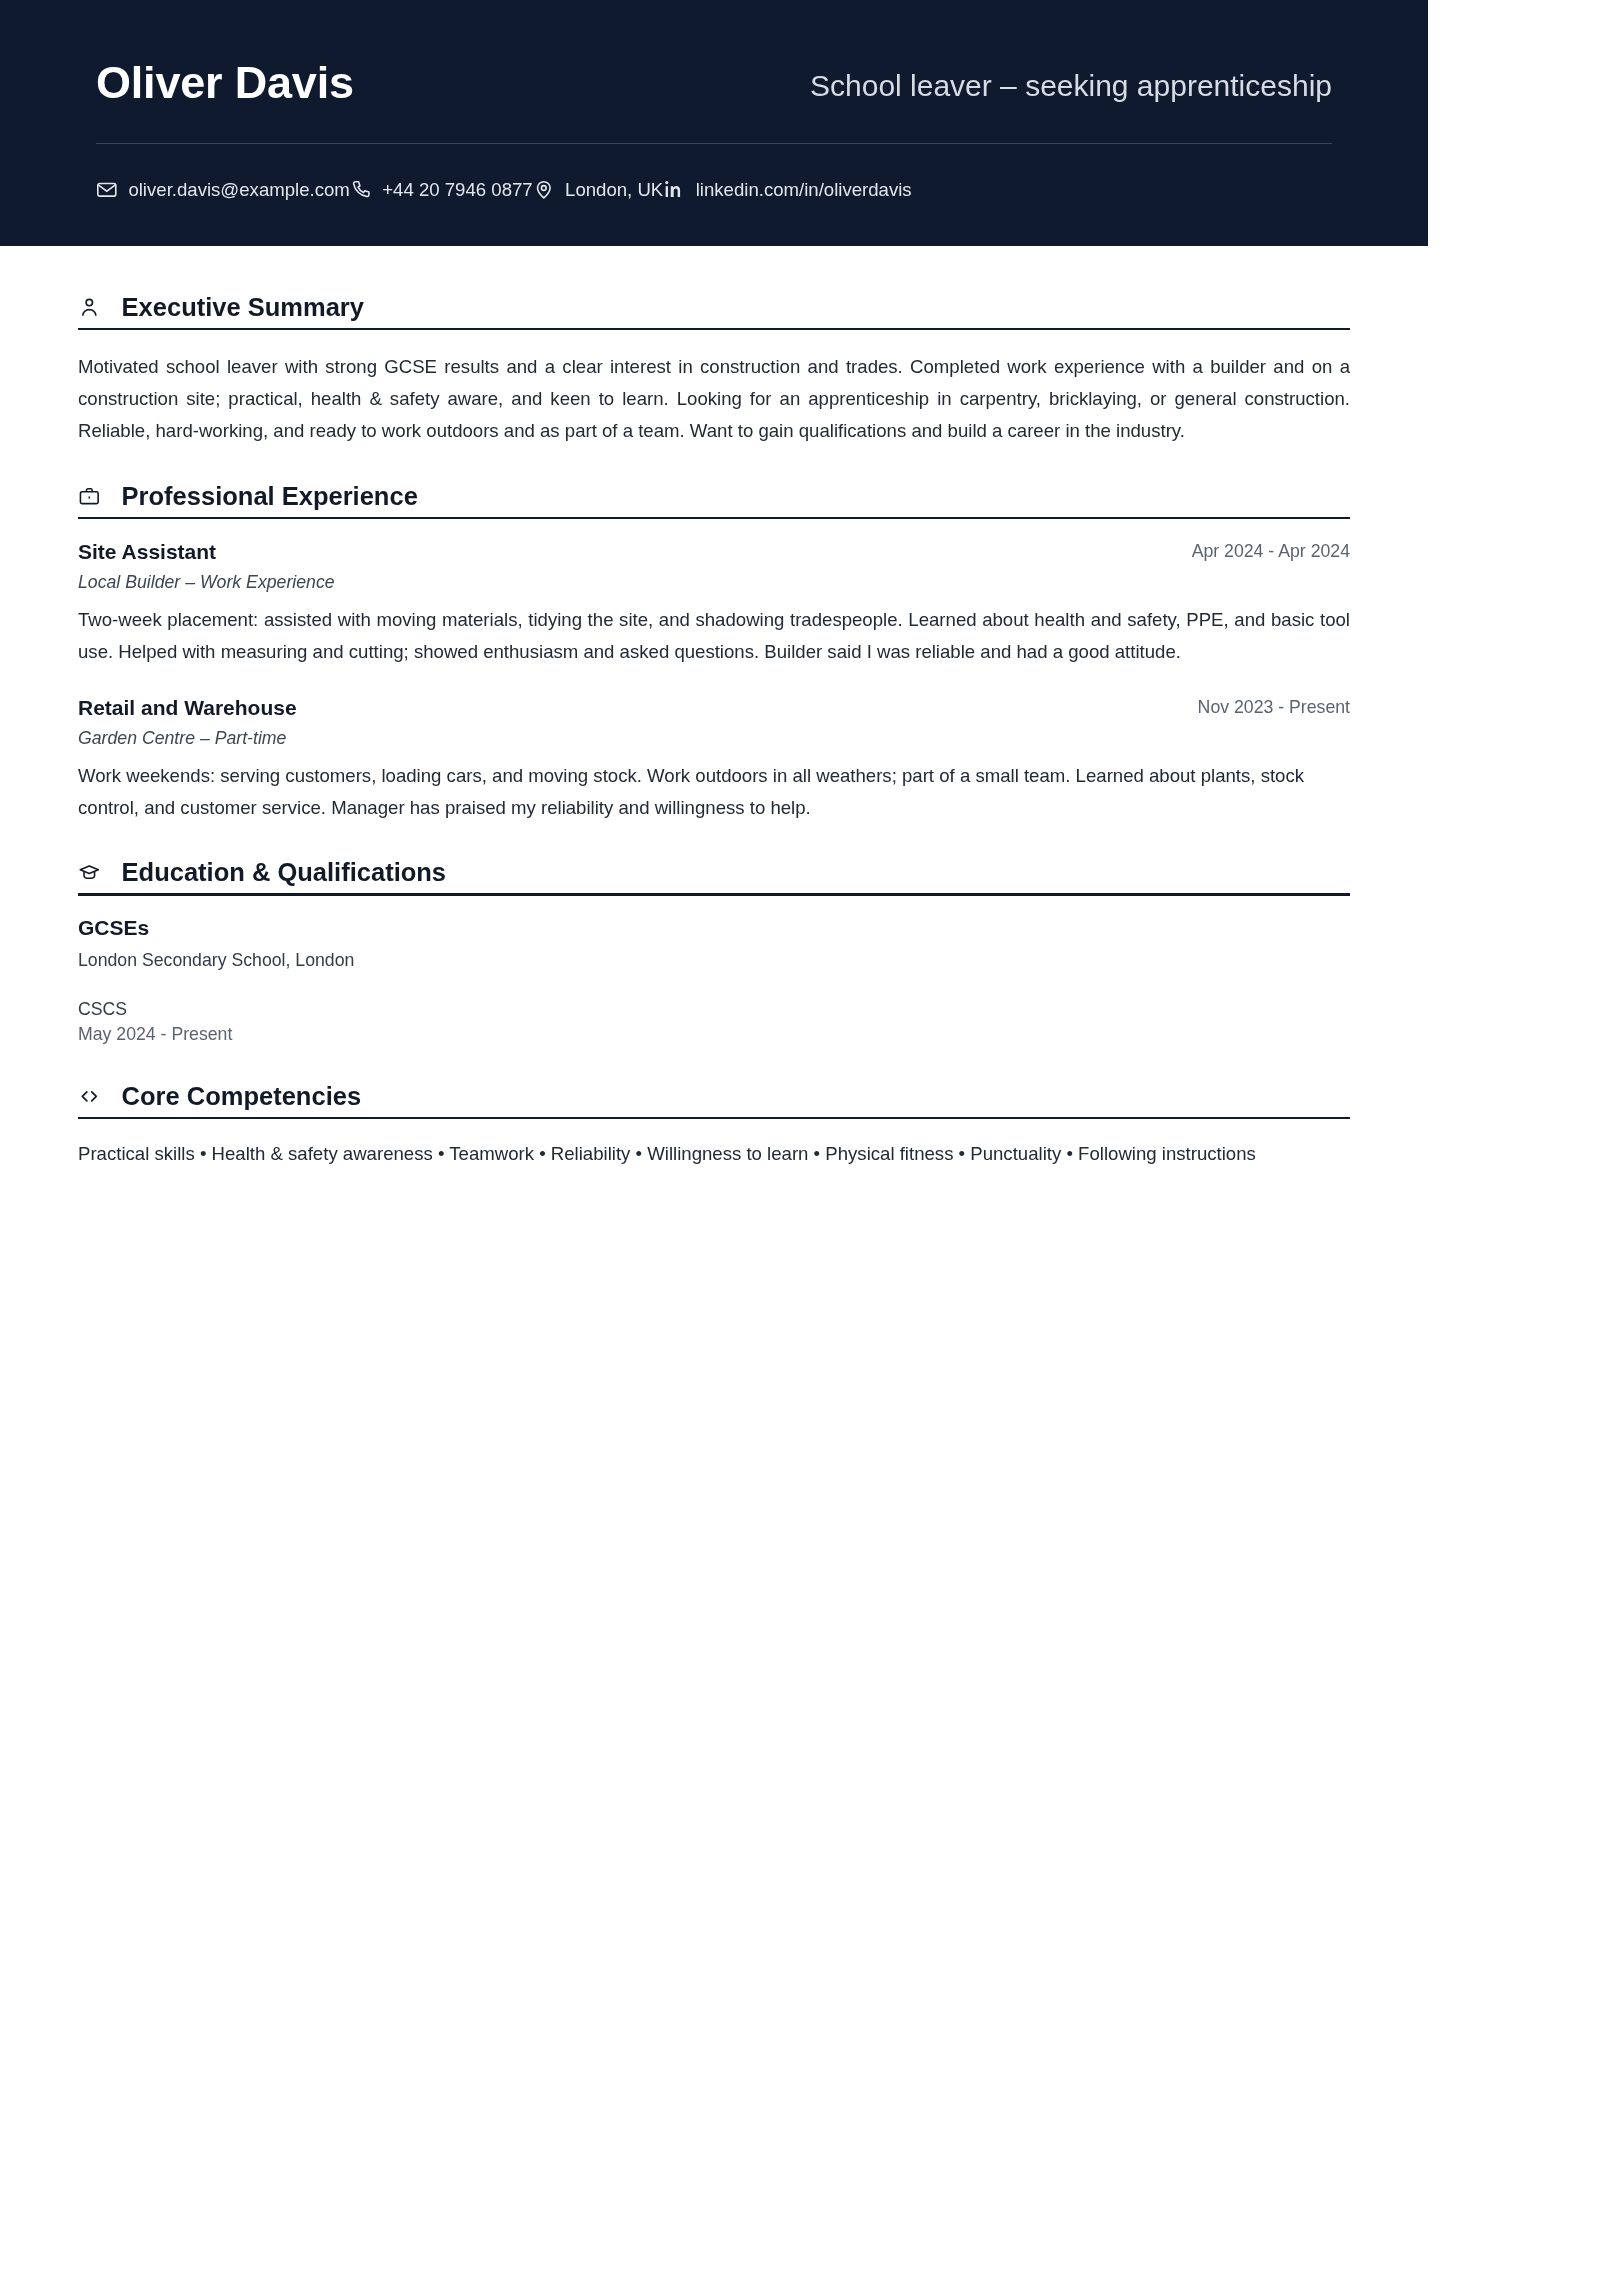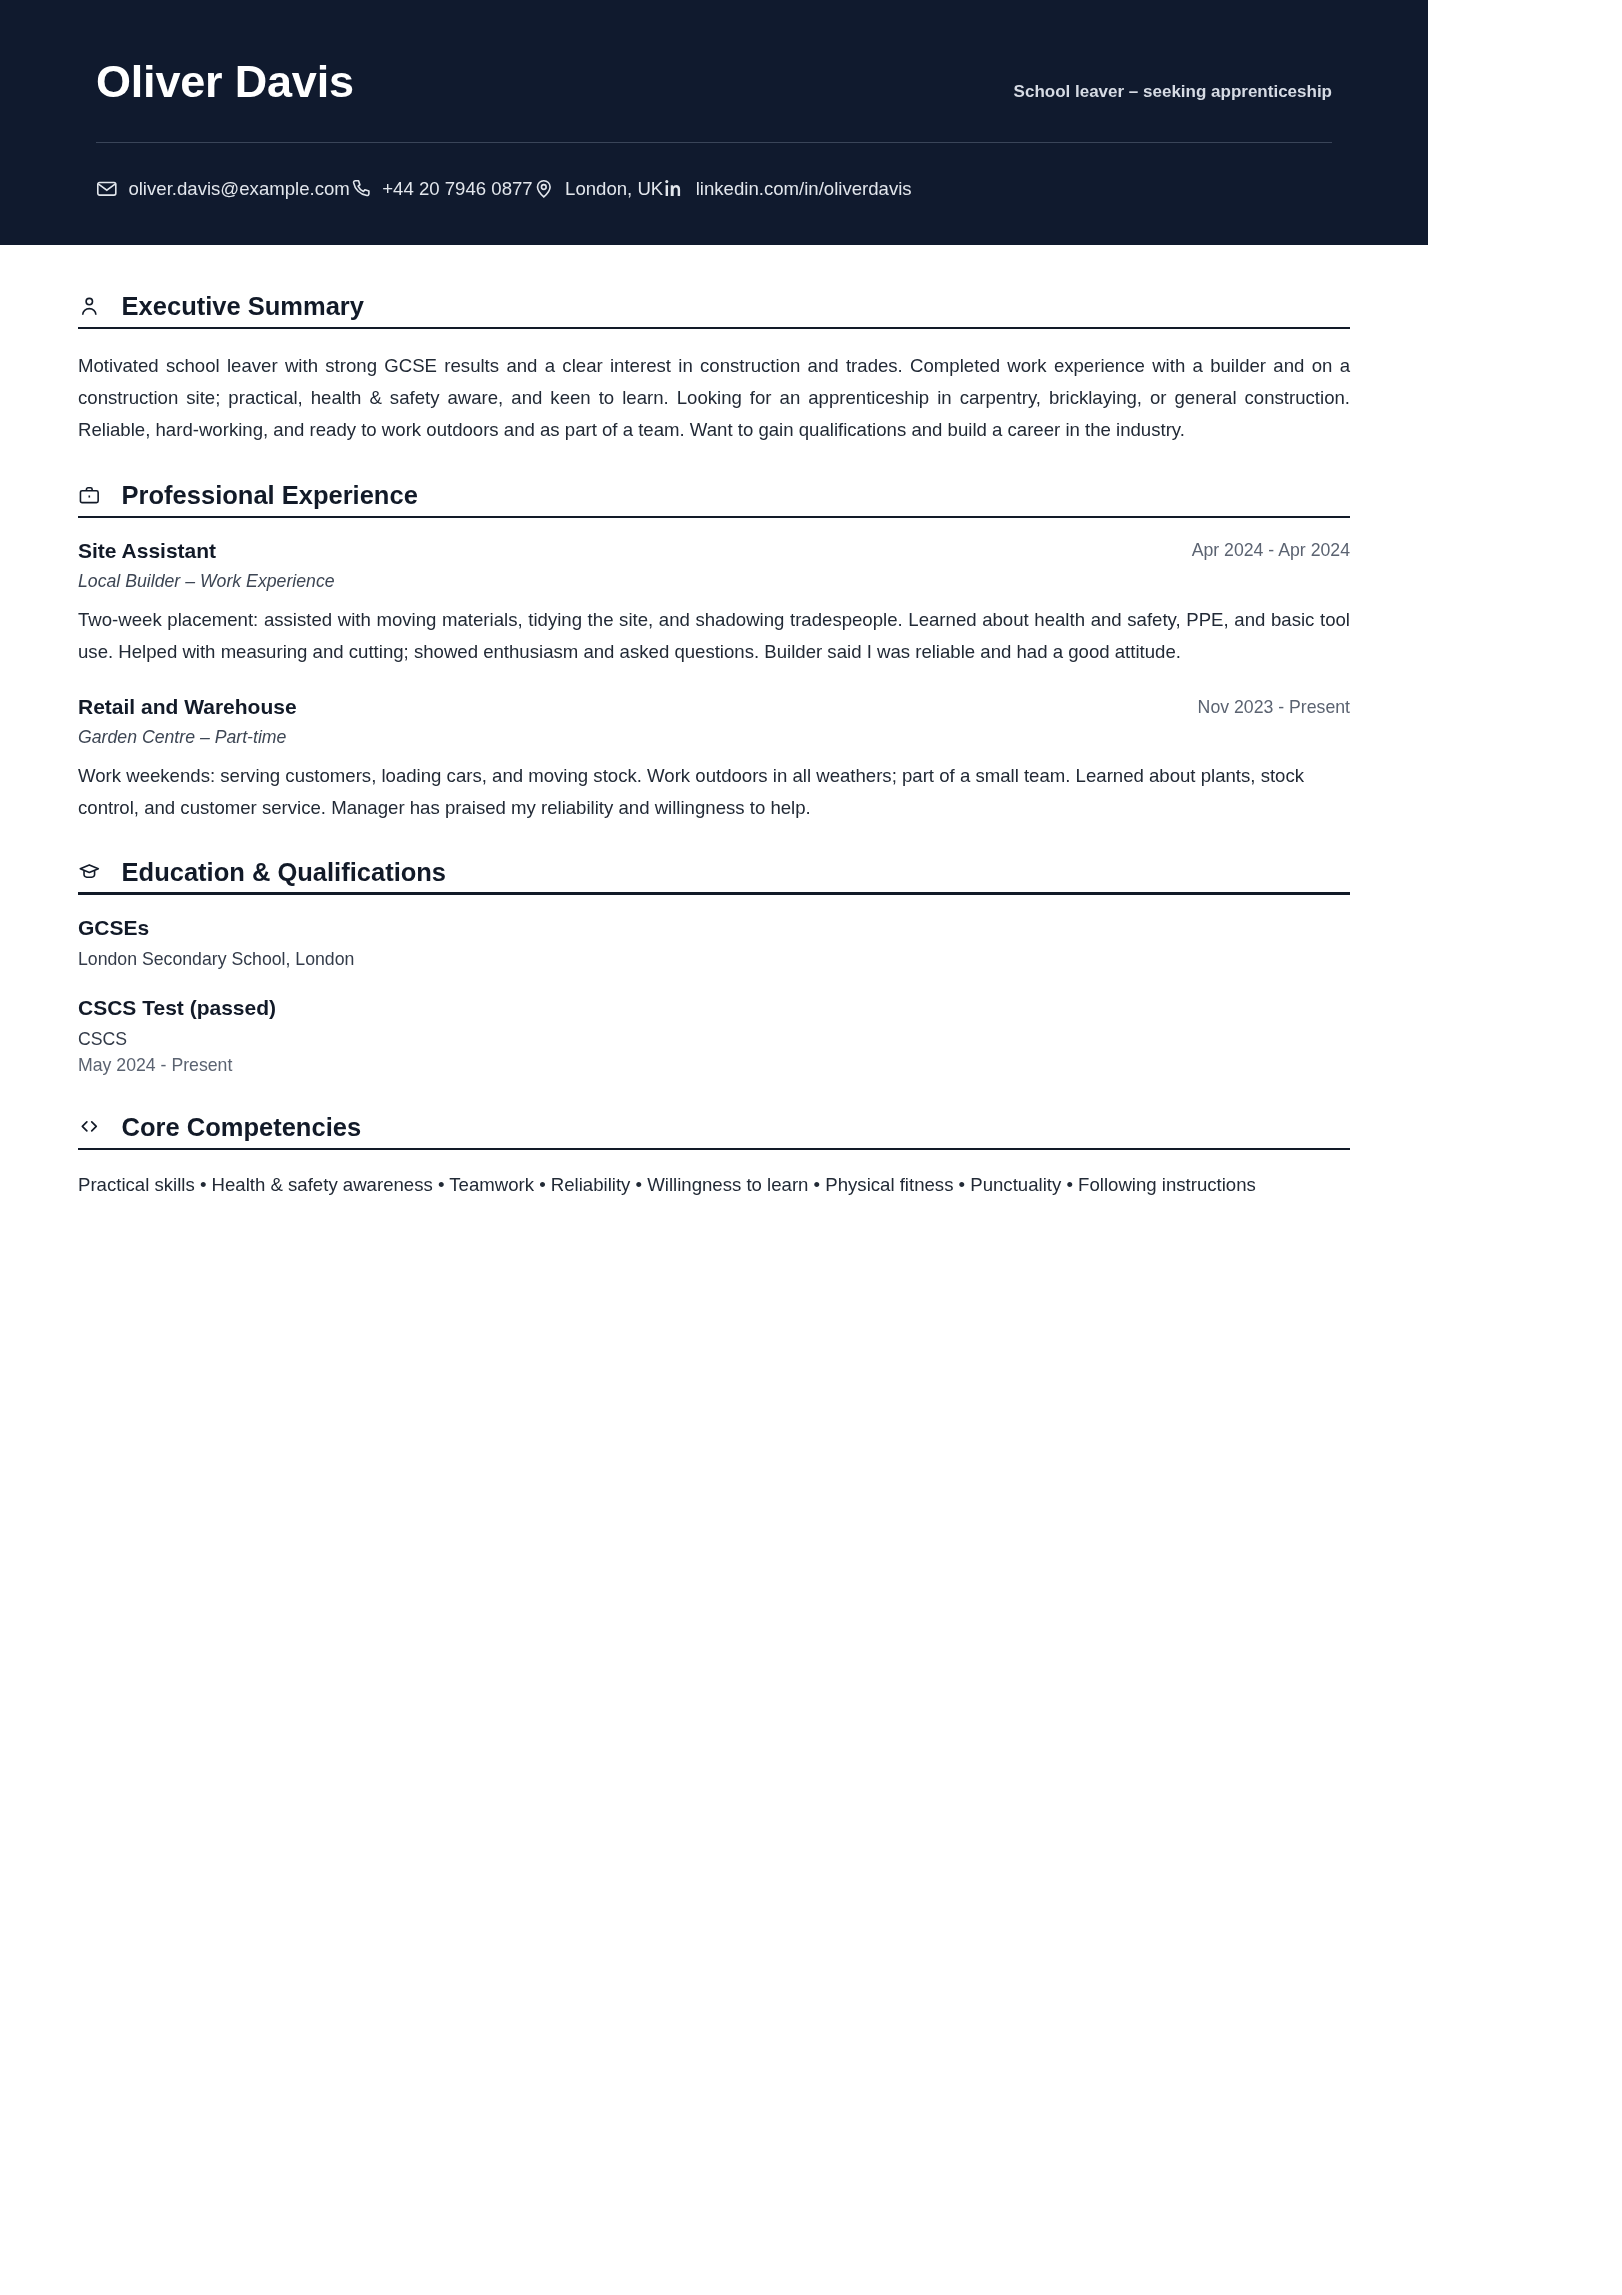--- a/index.html
+++ b/index.html
@@ -28,22 +28,22 @@
   }
   .name {
     color: #ffffff;
     font-size: 45px;
     font-weight: bold;
     letter-spacing: -0.2px;
     line-height: 1;
   }
   .headline {
     color: #d6dbe4;
-    font-size: 17px;
-    font-weight: bold;
+    font-size: 30px;
+    font-weight: normal;
     line-height: 1;
     padding-bottom: 3.9px;
     margin-top: 12px;
   }
   .header-rule {
     height: 1px;
     background: #3a4559;
     width: 100%;
   }
   .contact-row {
@@ -267,21 +267,20 @@
         <span class="section-title">Education &amp; Qualifications</span>
       </div>
       <div class="section-rule"></div>
 
       <div class="edu">
         <div class="edu-title">GCSEs</div>
         <div class="edu-inst">London Secondary School, London</div>
       </div>
 
       <div class="edu">
-        <div class="edu-title">CSCS Test (passed)</div>
         <div class="edu-inst">CSCS</div>
         <div class="edu-meta">May 2024 - Present</div>
       </div>
     </div>
 
     <div class="section" style="margin-top:34px;">
       <div class="section-head">
         <span class="sic">
           <svg width="22.6" height="22.6" viewBox="0 0 24 24" fill="none" stroke="#121a28" stroke-width="1.8" stroke-linecap="round" stroke-linejoin="round">
             <path d="M9.4 7.2 4.6 12l4.8 4.8"></path>

